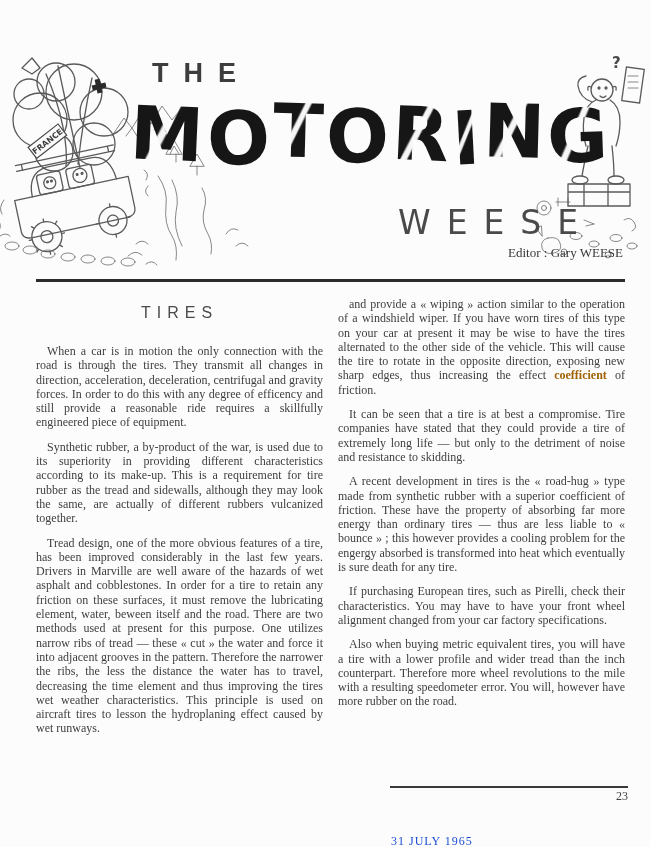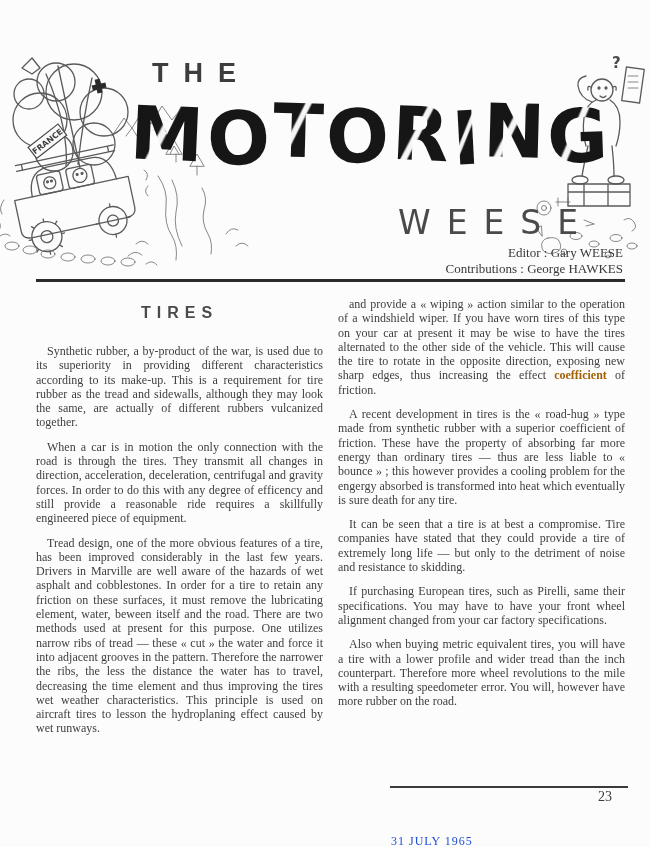--- a/index.html
+++ b/index.html
@@ -63,42 +63,42 @@
     background:var(--rule);
   }
 
   
   .columns{
     position:absolute;left:36px;top:297px;width:589px;
     display:flex;gap:15px;
   }
   .col{width:287px;}
   .article-heading{
-    font-family:"Liberation Sans",sans-serif;font-weight:700;
+    font-family:"Liberation Sans",sans-serif;font-weight:400;
     text-align:center;font-size:16px;letter-spacing:6px;color:#4a4a4a;
     margin:7px 0 22px 0;
   }
   .col p{
     font-size:12px;line-height:14.3px;text-align:justify;
     color:var(--ink);text-indent:11px;margin:0 0 10px 0;
   }
   .col p b{font-weight:700;color:#a16207;}
 
   
   .footer-rule{
     position:absolute;left:390px;top:786px;width:238px;height:2px;
     background:#3a3a3a;
   }
   .footer-date{
     position:absolute;left:391px;top:834px;
     font-size:12px;letter-spacing:1px;color:#1d4ed8;
   }
   .footer-page{
-    position:absolute;left:598px;top:789px;
-    font-size:14px;color:#3d3d3d;
+    position:absolute;left:616px;top:789px;
+    font-size:12px;color:#3d3d3d;
   }
 
   .sk{stroke:var(--sketch);fill:none;stroke-width:1.3;stroke-linecap:round;stroke-linejoin:round;}
   .sk-thin{stroke:#6a6a6a;fill:none;stroke-width:0.8;stroke-linecap:round;}
   .sk-fill{fill:#2a2a2a;stroke:none;}
 </style>
 </head>
 <body>
 
 <div class="page">
@@ -218,37 +218,36 @@
       </g>
     </svg>
   </div>
 
   <div class="title-the">THE</div>
   <div class="title-motoring"><span class="tl r0">M</span><span class="tl r1 tire">O</span><span class="tl r2">T</span><span class="tl r3 tire">O</span><span class="tl r0">R</span><span class="tl r1">I</span><span class="tl r2">N</span><span class="tl r3">G</span></div>
   <div class="title-page">WEESE</div>
 
   <div class="editor-block">
     <div>Editor : Gary WEESE</div>
-    <div>Contributions : George HAWKES</div>
   </div>
 
   <div class="main-rule"></div>
 
   <div class="columns">
     <div class="col">
       <h2 class="article-heading">TIRES</h2>
+      <p>When a car is in motion the only connection with the road is through the tires. They transmit all changes in direction, acceleration, deceleration, centrifugal and gravity forces. In order to do this with any degree of efficency and still provide a reasonable ride requires a skillfully engineered piece of equipment.</p>
       <p>Synthetic rubber, a by-product of the war, is used due to its superiority in providing different characteristics according to its make-up. This is a requirement for tire rubber as the tread and sidewalls, although they may look the same, are actually of different rubbers vulcanized together.</p>
-      <p>When a car is in motion the only connection with the road is through the tires. They transmit all changes in direction, acceleration, deceleration, centrifugal and gravity forces. In order to do this with any degree of efficency and still provide a reasonable ride requires a skillfully engineered piece of equipment.</p>
       <p>Tread design, one of the more obvious features of a tire, has been improved considerably in the last few years. Drivers in Marville are well aware of the hazards of wet asphalt and cobblestones. In order for a tire to retain any friction on these surfaces, it must remove the lubricating element, water, beween itself and the road. There are two methods used at present for this purpose. One utilizes narrow ribs of tread — these « cut » the water and force it into adjacent grooves in the pattern. Therefore the narrower the ribs, the less the distance the water has to travel, decreasing the time element and thus improving the tires wet weather characteristics. This principle is used on aircraft tires to lesson the hydroplaning effect caused by wet runways.</p>
     </div>
     <div class="col">
       <p><span>and provide a « wiping » action similar to the operation of a windshield wiper. If you have worn tires of this type on your car at present it may be wise to have the tires alternated to the other side of the vehicle. This will cause the tire to rotate in the opposite direction, exposing new sharp edges, thus increasing the effect </span><b>coefficient</b><span> of friction.</span></p>
+      <p>It can be seen that a tire is at best a compromise. Tire companies have stated that they could provide a tire of extremely long life — but only to the detriment of noise and resistance to skidding.</p>
       <p>A recent development in tires is the « road-hug » type made from synthetic rubber with a superior coefficient of friction. These have the property of absorbing far more energy than ordinary tires — thus are less liable to « bounce » ; this however provides a cooling problem for the engergy absorbed is transformed into heat which eventually is sure death for any tire.</p>
-      <p>It can be seen that a tire is at best a compromise. Tire companies have stated that they could provide a tire of extremely long life — but only to the detriment of noise and resistance to skidding.</p>
-      <p>If purchasing European tires, such as Pirelli, same their specifications. You may have to have your front wheel alignment changed from your car factory specifications.</p>
+      <p>If purchasing European tires, such as Pirelli, check their characteristics. You may have to have your front wheel alignment changed from your car factory specifications.</p>
       <p>Also when buying metric equivalent tires, you will have a tire with a lower profile and wider tread than the inch counterpart. Therefore more wheel revolutions to the mile with a resulting speedometer error. You will, however have more rubber on the road.</p>
     </div>
   </div>
 
   <div class="footer-rule"></div>
   <div class="footer-date">31 JULY 1965</div>
   <div class="footer-page">23</div>
 
 </div>
 

